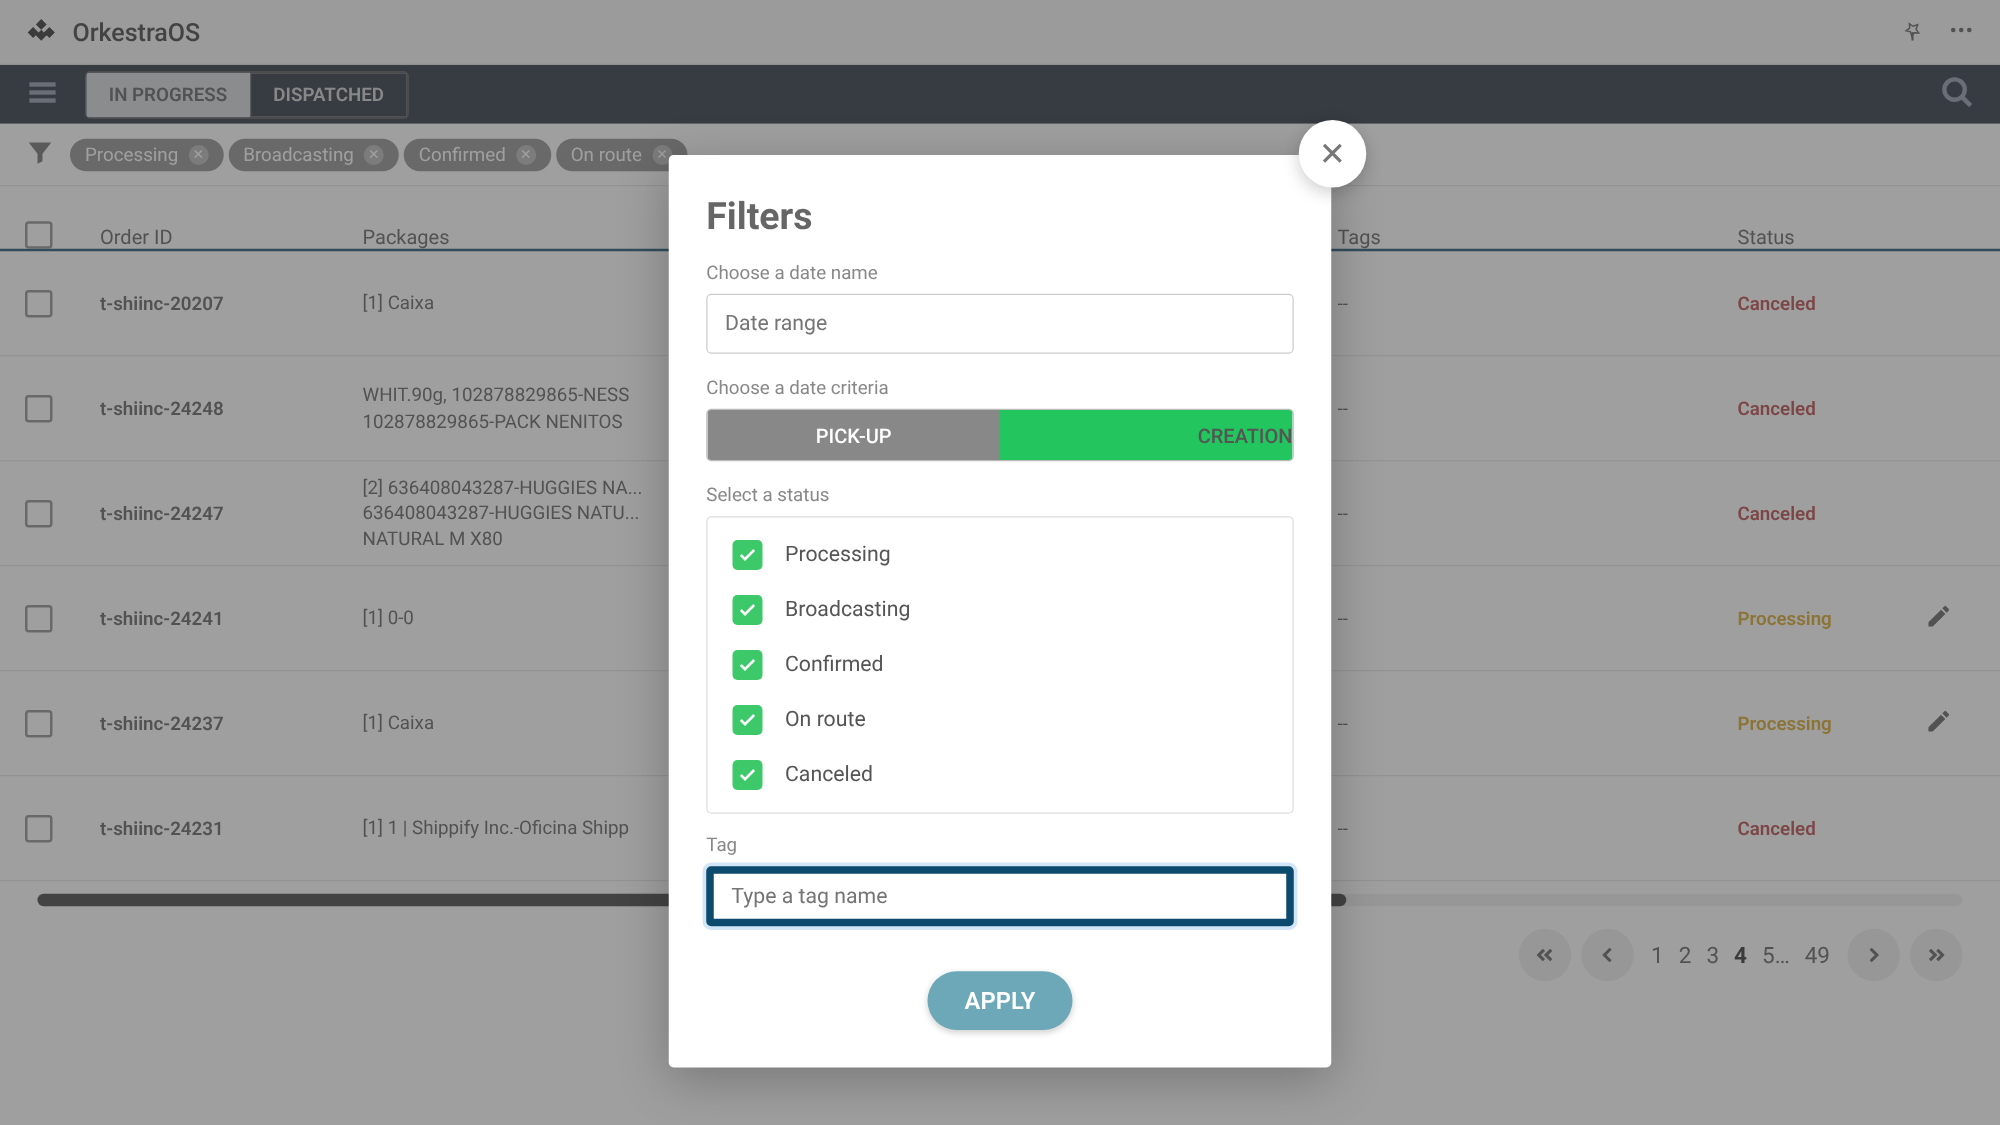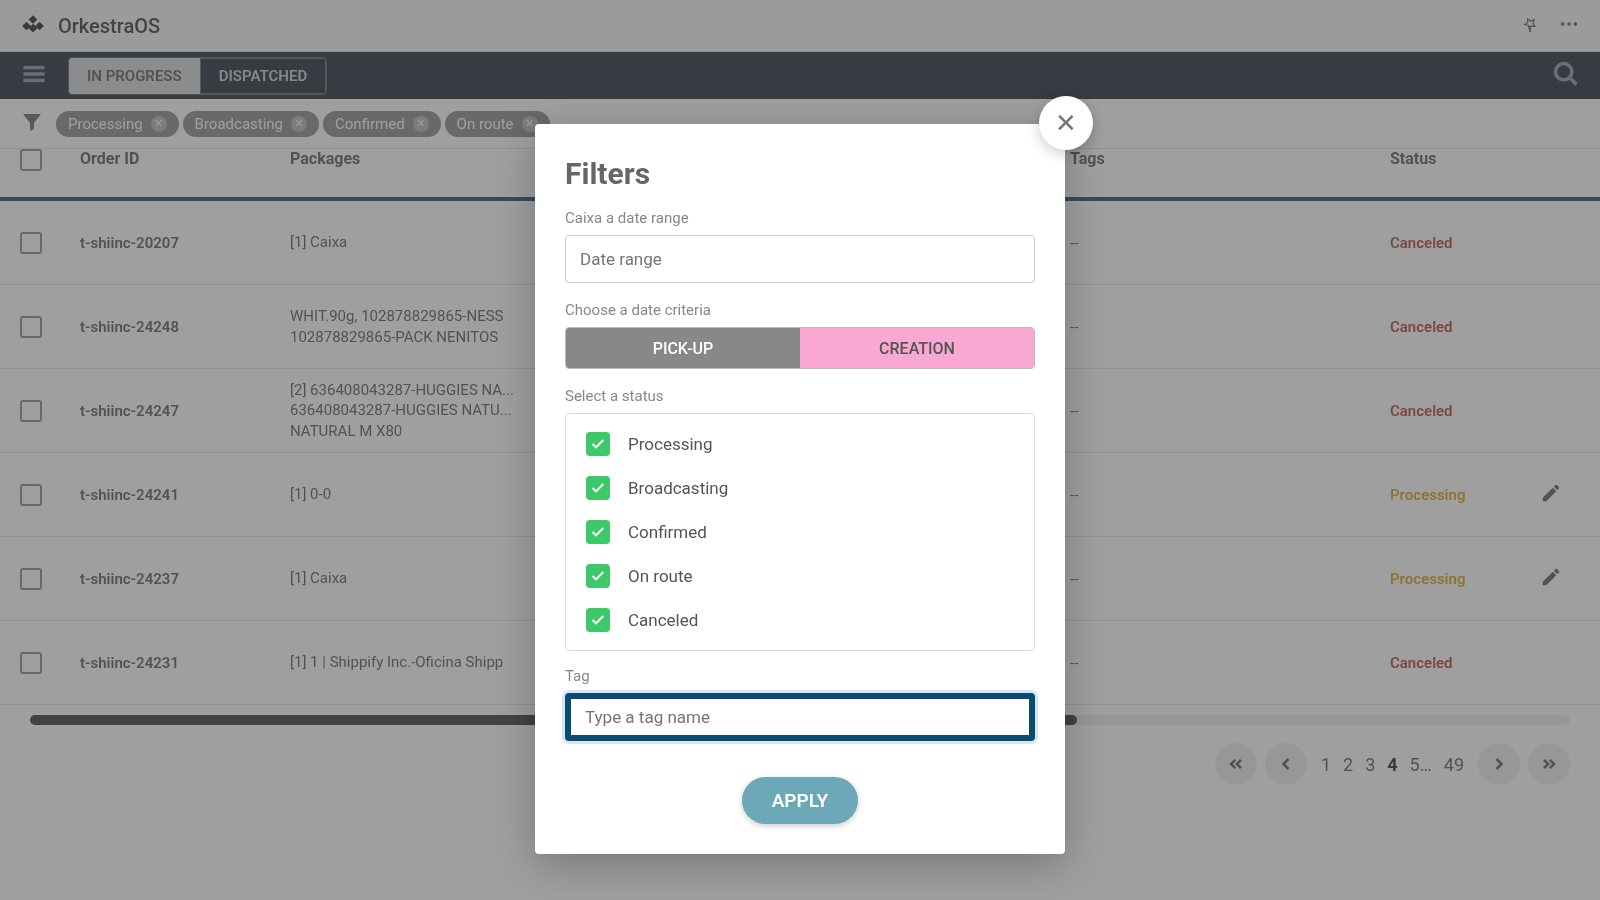--- a/index.html
+++ b/index.html
@@ -18,21 +18,21 @@
 .seg-group { display:flex; border:1px solid #555; border-radius:4px; overflow:hidden; }
 .seg-btn { padding:8px 18px; font-size:15px; font-weight:600; background:transparent; color:#ccc; border:none; cursor:pointer; }
 .seg-btn.light { background:#d0d4da; color:#555; }
 .search-nav { color:#8a94a6; cursor:pointer; }
 
 .filter-row { height:50px; background:#fff; display:flex; align-items:center; padding:0 20px; gap:12px; border-bottom:1px solid #e5e5e5; }
 .funnel { color:#666; }
 .chip { display:inline-flex; align-items:center; gap:8px; background:#888; color:#fff; border-radius:14px; padding:4px 12px; font-size:15px; }
 .chip-x { width:16px; height:16px; border-radius:50%; background:rgba(255,255,255,0.35); display:flex; align-items:center; justify-content:center; font-size:11px; cursor:pointer; }
 
-.table-head { display:flex; height:52px; align-items:flex-start; border-bottom:4px solid #0c4a6e; padding:0 20px; color:#555; font-size:16px;font-weight:bold; }
+.table-head { display:flex; height:52px; align-items:flex-end; border-bottom:2px solid #0c4a6e; padding:0 20px; color:#555; font-size:16px; }
 .col-chk{width:60px;} .col-id{width:210px;} .col-pkg{flex:1;} .col-tags{width:320px;} .col-status{width:150px;} .col-act{width:40px;}
 
 .row { display:flex; align-items:center; padding:0 20px; border-bottom:1px solid #e5e5e5; min-height:84px; color:#555; font-size:15px; }
 .chk { width:22px; height:22px; border:2px solid #888; border-radius:3px; cursor:pointer; }
 .order-id { font-weight:600; }
 .status-canceled{color:#b33a3a;font-weight:600;}
 .status-processing{color:#d4a017;font-weight:600;}
 .edit-pen{color:#555;cursor:pointer;}
 
 .hscroll { height:14px; margin:10px 30px 0 30px; }
@@ -46,21 +46,21 @@
 
 .overlay { position:absolute; inset:0; background:rgba(80,80,80,0.55); display:flex; align-items:flex-start; justify-content:center; }
 .modal { margin-top:124px; width:530px; background:#fff; border-radius:4px; padding:32px 30px 30px 30px; position:relative; box-shadow:0 10px 40px rgba(0,0,0,0.25); }
 .modal-close { position:absolute; top:-28px; right:-28px; width:54px; height:54px; border-radius:50%; background:#fff; box-shadow:0 4px 14px rgba(0,0,0,0.2); display:flex; align-items:center; justify-content:center; font-size:26px; color:#777; cursor:pointer; }
 .modal h2 { font-size:30px; font-weight:700; color:#666; margin-bottom:18px; }
 .modal-label { font-size:15px; color:#888; margin-bottom:8px; }
 .modal-input { width:100%; height:48px; border:1px solid #ccc; border-radius:4px; padding:0 14px; font-size:17px; color:#333; margin-bottom:18px; }
 .modal-input.focus { border:6px solid #0c4a6e; box-shadow:0 0 0 3px rgba(125,184,232,0.35); outline:none; }
 .modal-seg { display:flex; border:1px solid #bbb; border-radius:4px; overflow:hidden; margin-bottom:18px; }
 .modal-seg button { flex:1; height:40px; border:none; font-size:16px; font-weight:500; cursor:pointer; }
-.modal-seg .on{background:#888;color:#fff;} .modal-seg .off{background:#f9a8d4;color:#555;}
+.modal-seg .on{background:#888;color:#fff;} .modal-seg .off{background:#22c55e;color:#555;text-align:right;}
 .status-box { border:1px solid #ddd; border-radius:4px; padding:8px 0; margin-bottom:16px; }
 .status-item { display:flex; align-items:center; gap:18px; padding:10px 20px; font-size:17px; color:#555; }
 .chk-green { width:24px; height:24px; background:#3dc96a; border-radius:4px; display:flex; align-items:center; justify-content:center; cursor:pointer; }
 .chk-green svg { stroke:#fff; }
 .apply-row { display:flex; justify-content:center; margin-top:18px; }
 .apply-btn { background:#6ca8b8; color:#fff; border:none; border-radius:24px; padding:12px 30px; font-size:19px; font-weight:600; cursor:pointer; box-shadow:0 2px 6px rgba(0,0,0,0.2); }
 
 .pkg-text { line-height:1.35; }
 </style>
 </head>
@@ -243,21 +243,21 @@
         <polyline points="6 17 11 12 6 7"></polyline>
       </svg>
   </button>
 </div>
 
 <div class="overlay">
   <div class="modal">
     <div class="modal-close">✕</div>
     <h2>Filters</h2>
 
-    <div class="modal-label">Caixa a date range</div>
+    <div class="modal-label">Choose a date name</div>
     <input class="modal-input" placeholder="Date range" style="">
 
     <div class="modal-label">Choose a date criteria</div>
     <div class="modal-seg">
       <button class="on">PICK-UP</button>
       <button class="off">CREATION</button>
     </div>
 
     <div class="modal-label">Select a status</div>
     <div class="status-box" id="status-holder">

